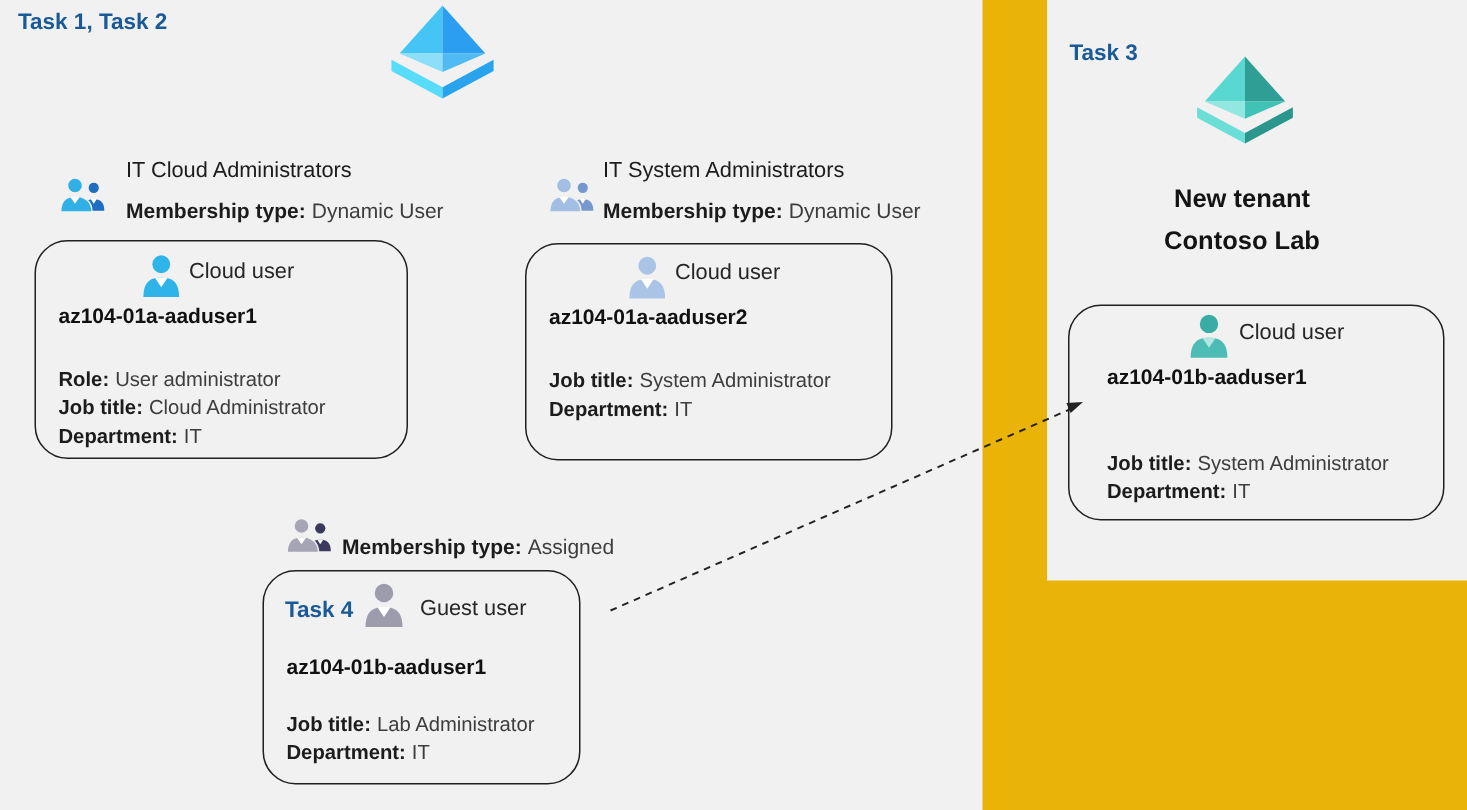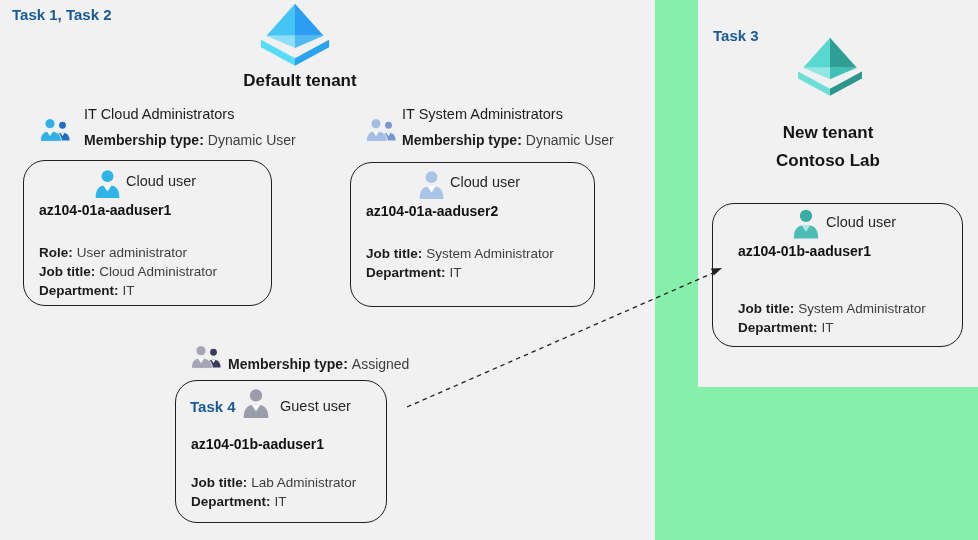--- a/index.html
+++ b/index.html
@@ -1,18 +1,18 @@
 <!DOCTYPE html>
 <html><head>
 <meta charset="utf-8">
 <style>
   * { margin:0; padding:0; box-sizing:border-box; }
   html,body { background:#ffffff; }
   body { font-family:"Liberation Sans", sans-serif; color:#1c1c1c; }
-  .stage { position:relative; width:978px; height:540px; background:#86efac; overflow:hidden; }
+  .stage { position:relative; width:978px; height:540px; background:#eab308; overflow:hidden; }
   .panel { position:absolute; background:#f1f1f1; }
   .abs { position:absolute; }
   .task-label { font-weight:700; font-size:15px; color:#1a5a96; white-space:nowrap; }
   .tenant-title { font-weight:700; font-size:17px; color:#141414; text-align:center; }
   .group-title { font-weight:400; font-size:14.5px; color:#1c1c1c; white-space:nowrap; }
   .membership { font-size:14px; color:#3d3d3d; white-space:nowrap; }
   .b { font-weight:700; color:#1c1c1c; margin-right:4px; }
   .user-box { position:absolute; border:1.4px solid #1f1f1f; border-radius:22px; background:transparent; }
   .user-type { font-size:14.5px; color:#262626; white-space:nowrap; }
   .user-name { font-weight:700; font-size:14px; color:#111; white-space:nowrap; }
@@ -33,21 +33,20 @@
   <div class="abs" style="left:260px; top:3px;">
     <svg width="70" height="64" viewBox="0 0 100 94">
       <polygon points="50,1 8,48 50,48" fill="#44c5f5"></polygon>
       <polygon points="50,1 92,48 50,48" fill="#2c9ef1"></polygon>
       <polygon points="8,48 50,48 50,66" fill="#8ddff9"></polygon>
       <polygon points="92,48 50,48 50,66" fill="#50baf3"></polygon>
       <polygon points="0,54 50,81 50,92 0,65" fill="#57dcfa"></polygon>
       <polygon points="100,54 50,81 50,92 100,65" fill="#2aa3ee"></polygon>
     </svg>
   </div>
-  <div class="abs tenant-title" style="left:220px; top:71px; width:160px;">Default tenant</div>
 
   <div class="abs" style="left:40px; top:113px;">
     <svg width="30" height="34" viewBox="0 0 132 108">
       <circle cx="99" cy="33" r="15" fill="#1e6ec2"></circle>
       <path d="M68,100 C68,76 80,66 99,66 C118,66 130,76 130,100 Z" fill="#1e6ec2"></path>
       <path d="M90,66 L108,66 L99,80 Z" fill="#ffffff"></path>
       <circle cx="44" cy="26" r="22" fill="#31b0e6" stroke="#f1f1f1" stroke-width="4"></circle>
       <path d="M2,104 C2,70 18,58 44,58 C70,58 94,70 94,104 Z" fill="#31b0e6" stroke="#f1f1f1" stroke-width="4"></path>
       <path d="M30,60 L58,60 L44,80 Z" fill="#ffffff"></path>
     </svg>

